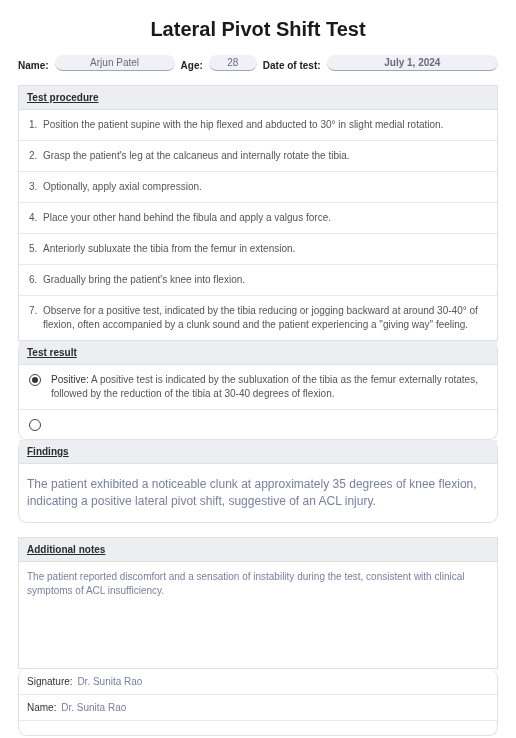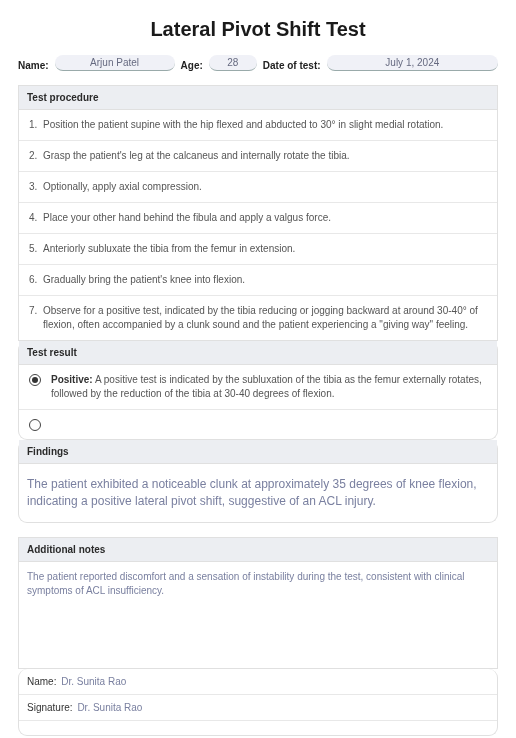--- a/index.html
+++ b/index.html
@@ -36,32 +36,33 @@
     background: #f0f1f7;
     text-align: center;
     color: #666a80;
     font-size: 10px;
     padding: 2px 0;
     min-width: 30px;
     border-radius: 8px;
   }
   .hf-small { flex: 0 0 48px; }
   .hf-name { flex: 0 0 120px; }
-  .hf-date { flex: 1; }
+  .hf-date { flex: 1; font-weight: bold; }
   .section {
     border: 1px solid #e0e0e0;
     margin-bottom: 0;
   }
   .section-header {
     background: #eceef2;
     font-weight: bold;
     font-size: 10px;
     padding: 6px 8px;
     border-bottom: 1px solid #e0e0e0;
     color: #2a2a2a;
+    text-decoration: underline;
   }
   .proc-item {
     padding: 8px 10px 8px 10px;
     border-bottom: 1px solid #e8e8e8;
     color: #555;
     font-size: 10px;
     line-height: 1.4;
     display: flex;
   }
   .proc-item:last-child { border-bottom: none; }
@@ -89,21 +90,21 @@
   .radio.selected::after {
     content: "";
     position: absolute;
     width: 6px; height: 6px;
     background: #333;
     border-radius: 50%;
     top: 50%; left: 50%;
     transform: translate(-50%, -50%);
   }
   .result-text { flex: 1; }
-  .result-text b { color: #333; font-weight: bold; }
+  .result-text b { color: #333; font-weight: normal; }
   .body-text {
     padding: 12px 8px;
     color: #7a80a0;
     font-size: 12px;
     line-height: 1.4;
     min-height: 34px;
   }
   .notes-box {
     padding: 8px 8px 70px 8px;
     color: #7a80a0;
@@ -197,25 +198,25 @@
 
 <div class="stack">
 
   <div class="section">
     <div class="section-header">Additional notes</div>
     <div class="notes-box">The patient reported discomfort and a sensation of instability during the test, consistent with clinical symptoms of ACL insufficiency.</div>
   </div>
 
   <div class="section">
     <div class="phys-row">
+      <span class="phys-label">Signature:</span>
+      <span class="phys-value">Dr. Sunita Rao</span>
+    </div>
+    <div class="phys-row">
       <span class="phys-label">Name:</span>
-      <span class="phys-value">Dr. Sunita Rao</span>
-    </div>
-    <div class="phys-row">
-      <span class="phys-label">Signature:</span>
       <span class="phys-value">Dr. Sunita Rao</span>
     </div>
     <div class="phys-row">
       
       
     </div>
   </div>
 
 </div>
 

